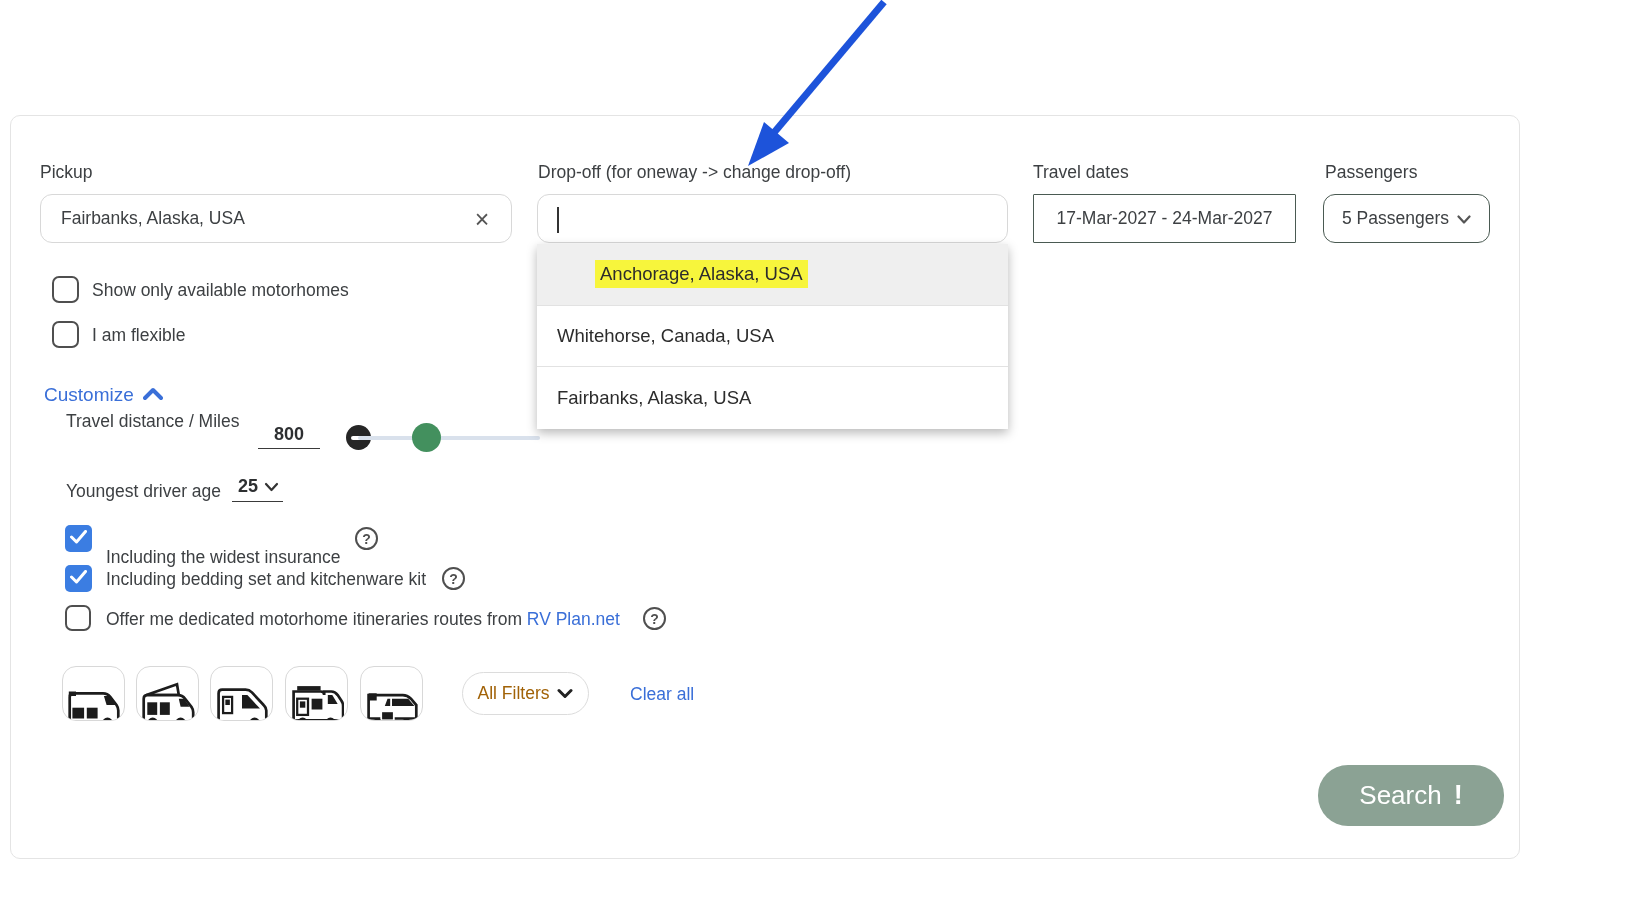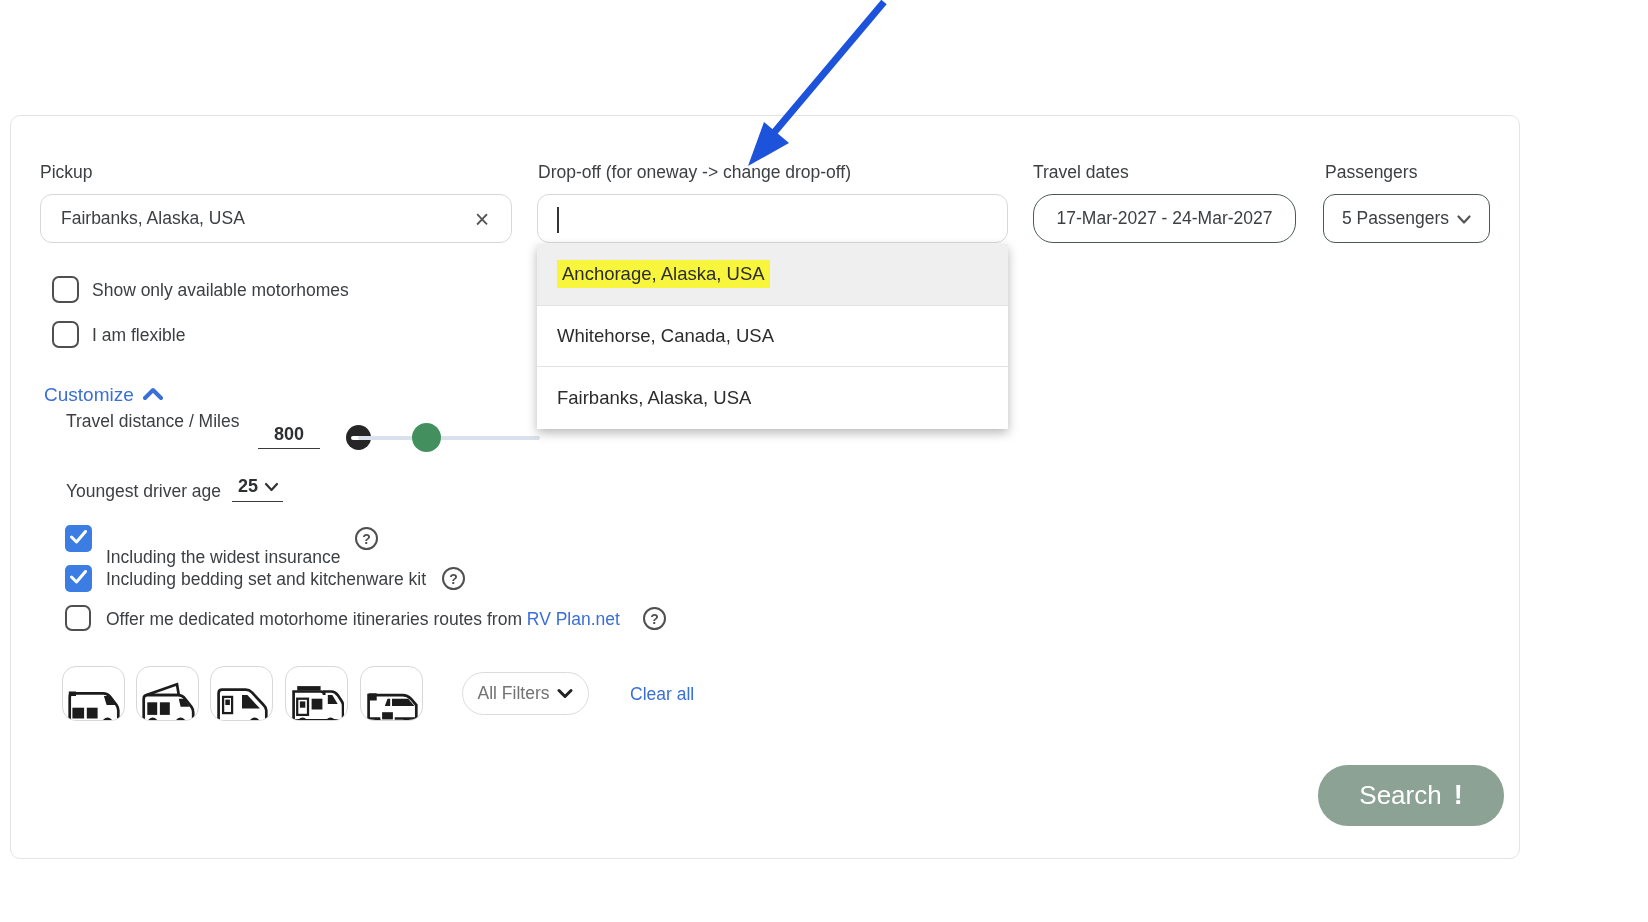--- a/index.html
+++ b/index.html
@@ -45,34 +45,34 @@
   .slider-track { height:3.5px; background:#d9e1ec; border-radius:2px; }
   .slider-handle { width:29px; height:29px; border-radius:50%; background:#43905e; cursor:grab; }
 
   
   .dd-panel { left:537px; top:244px; width:471px; background:#fff; z-index:40;
               box-shadow:0 4px 10px rgba(0,0,0,.28); }
   .dd-row { height:61.5px; display:flex; align-items:center; padding:0 20px;
             border-bottom:1px solid #e2e2e2; font-size:18.5px; color:#2c2c2c; cursor:pointer; background:#fff; }
   .dd-row:last-child { border-bottom:none; }
   .dd-row.first { background:#efefef; }
-  .hl { background:#f7f53c; padding:3px 5px; }
-
-  .date-box { border:1.6px solid #4a5a52; border-radius:20px; height:49px; background:#fff;
+  .hl { background:#f7f53c; padding:3px 5px;margin-left:38px; }
+
+  .date-box { border:1.6px solid #4a5a52; border-radius:1px; height:49px; background:#fff;
               display:flex; align-items:center; justify-content:center; font-size:17.5px; color:#3d4043; cursor:pointer; }
   .pass-box { border:1.6px solid #4a5a52; border-radius:12px; height:49px; background:#fff;
               display:flex; align-items:center; padding:0 18px 0 18px; font-size:17.5px; color:#3d4043;
               justify-content:space-between; cursor:pointer; }
 
   .rv-tile { width:63px; height:55px; border:1.5px solid #d8d8d8; border-radius:14px; background:#fff;
              overflow:hidden; display:flex; justify-content:center; align-items:flex-end; cursor:pointer; }
   .rv-tile svg { margin-bottom:-8px; }
 
   .pill-btn { width:127px; height:43px; border:1.5px solid #dcdcdc; border-radius:22px; background:#fff;
-              display:flex; align-items:center; justify-content:center; gap:8px; font-size:17.5px; color:#737373; cursor:pointer; }
+              display:flex; align-items:center; justify-content:center; gap:8px; font-size:17.5px; color:#a16207; cursor:pointer; }
 
   .search-btn { left:1318px; top:765px; width:186px; height:61px; border-radius:30px; background:#8ba294;
                 border:none; color:#fff; font-size:26px; font-family:inherit; display:flex; align-items:center;
                 justify-content:center; gap:12px; cursor:pointer; }
   .search-btn .excl { font-weight:bold; font-size:27px; }
 
   .arrow-layer { left:0; top:0; width:1648px; height:922px; z-index:60; pointer-events:none; }
   svg.chev { display:inline-block; }
 </style>
 </head>

